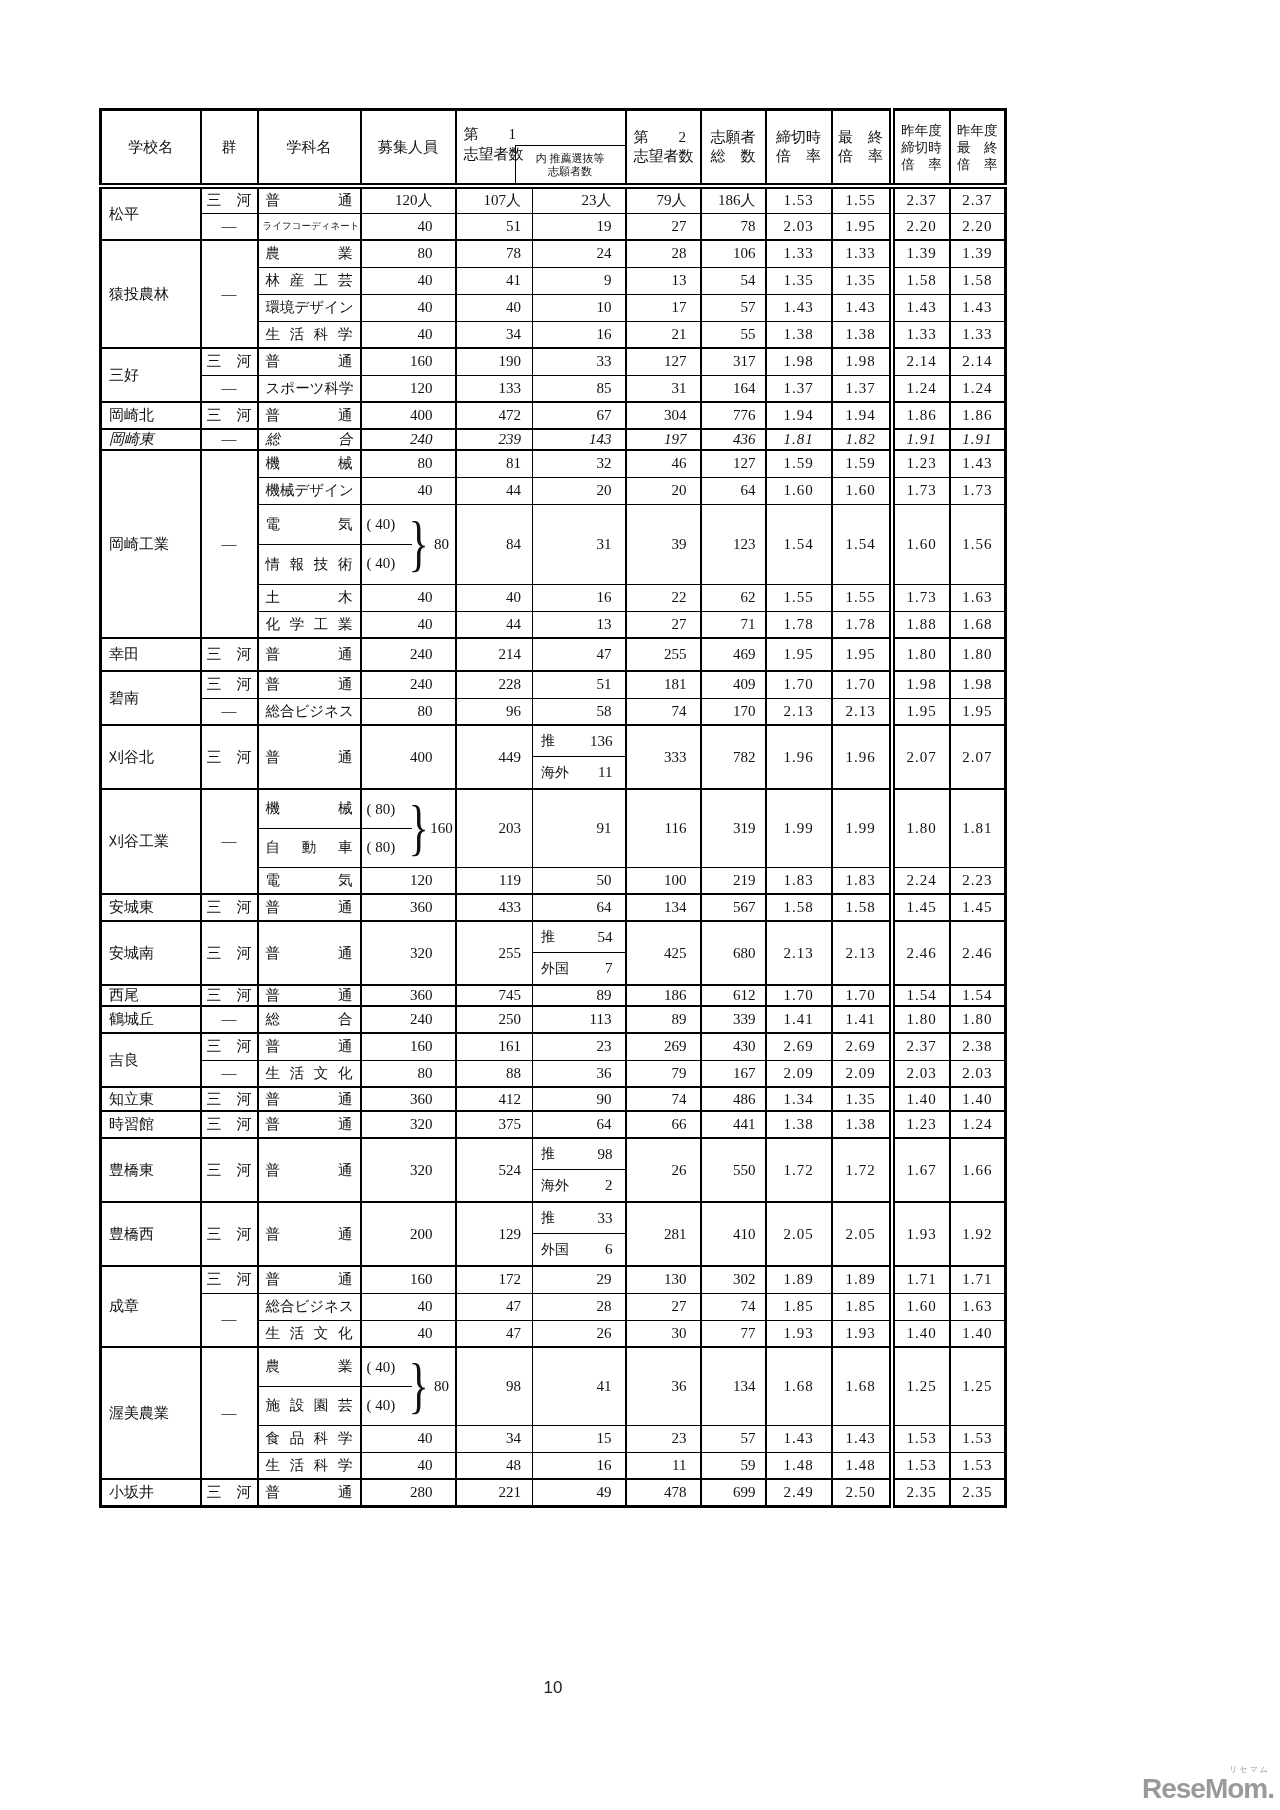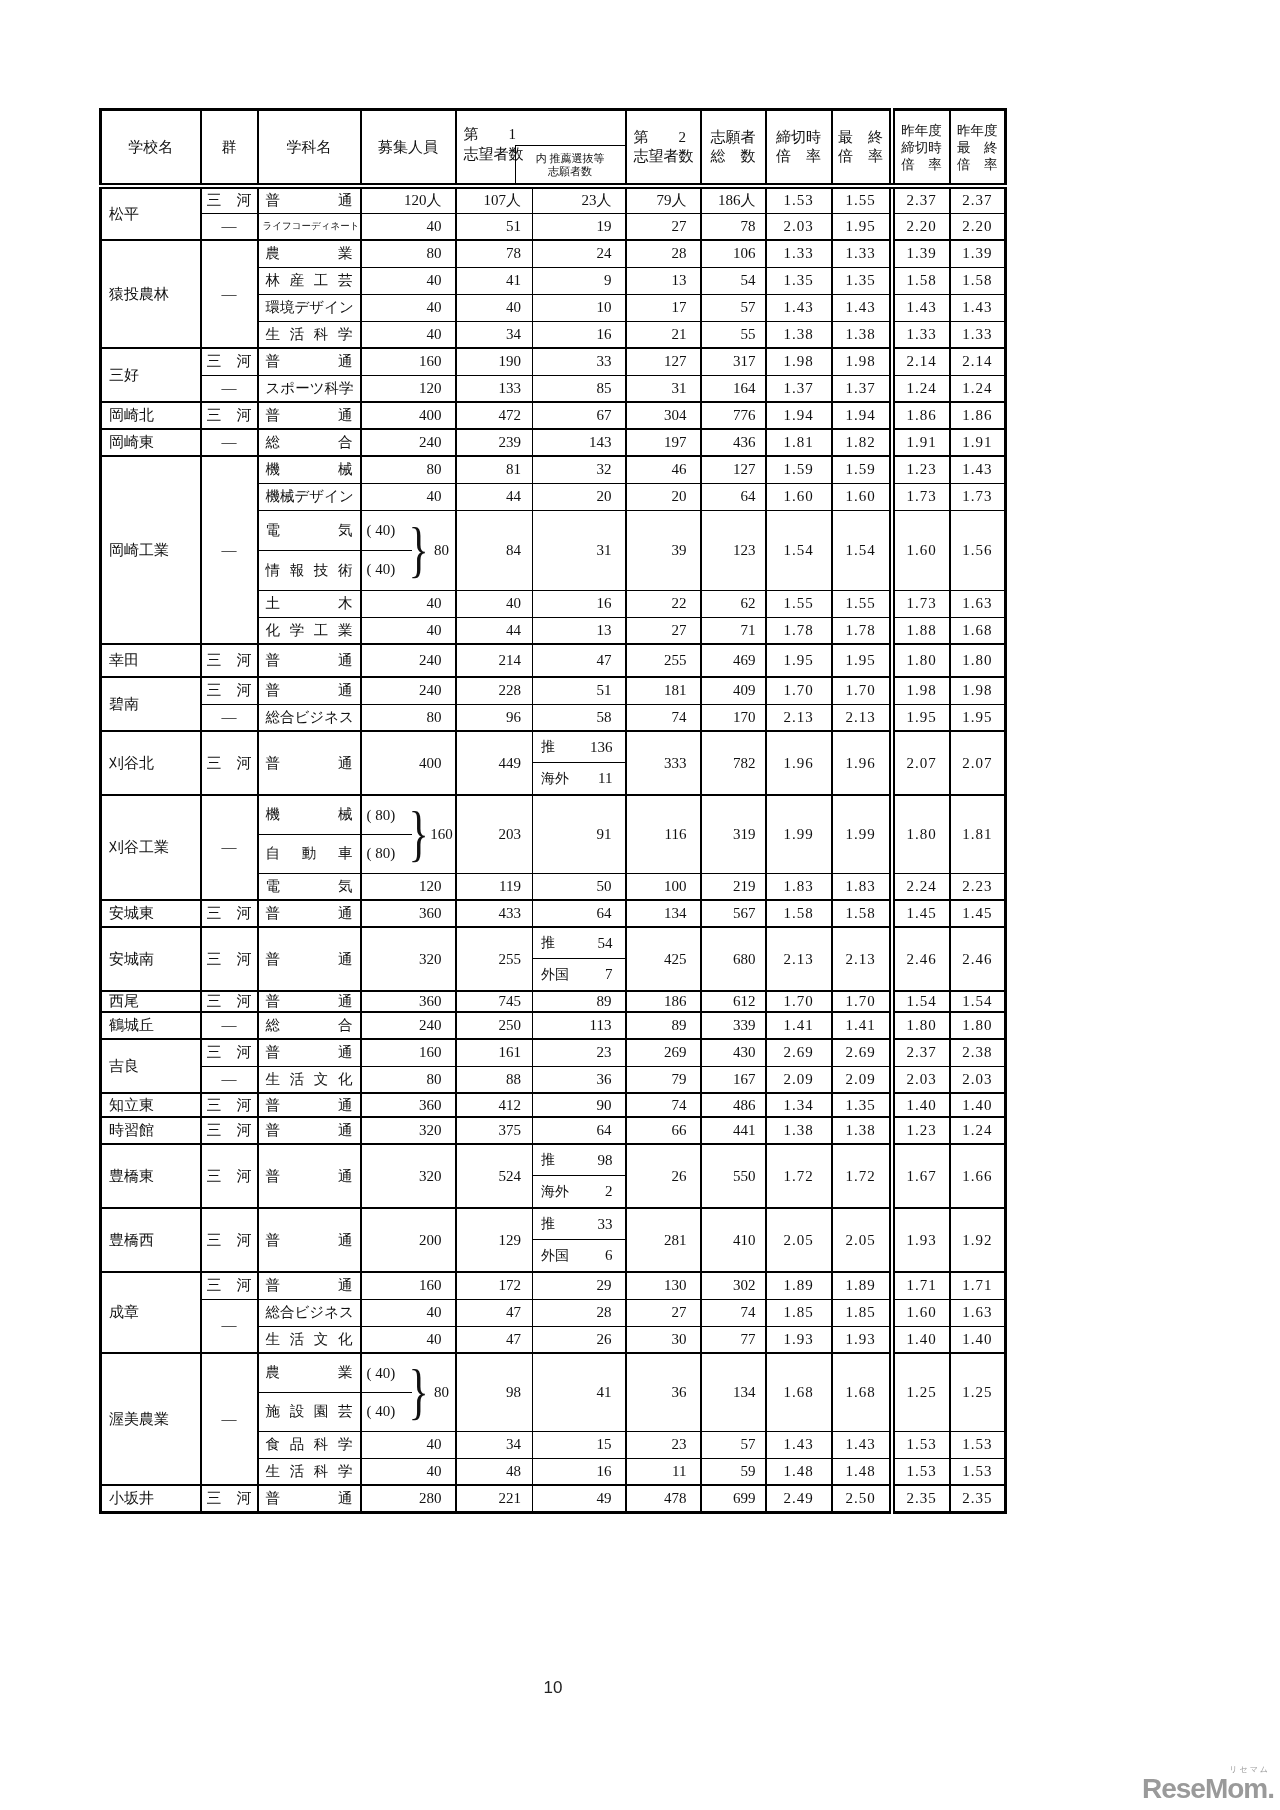--- a/index.html
+++ b/index.html
@@ -19,21 +19,21 @@
   
   .c-group,.c-dept,.c-cap,.c-first,.c-second,.c-total,.c-dl,.c-fin,.c-pfin{border-left-width:2px;}
   .c-rec{border-left-width:1px;}
   .c-pdl{border-left:6px double #000;}
   
   thead th{border-bottom:6px double #000;height:72px;}
   tr.sep>td{border-top-width:2px;}
   
   td.c-school{text-align:left;padding-left:7px;}
   td.c-group{text-align:center;}
-  td.c-cap{text-align:right;padding-right:13px;}
+  td.c-cap{text-align:right;padding-right:22px;}
   td.c-first{text-align:right;padding-right:11px;}
   td.c-rec{text-align:right;padding-right:13px;}
   td.c-second{text-align:right;padding-right:13px;}
   td.c-total{text-align:right;padding-right:9px;}
   td.c-dl,td.c-fin,td.c-pdl,td.c-pfin{text-align:center;letter-spacing:1px;}
   
   th.hc{text-align:center;padding:0;}
   th.h-second{text-align:left;padding-left:7px;}
   th.h-pdl,th.h-pfin{font-size:13.5px;line-height:17px;letter-spacing:0;}
   th.h-first-wrap{position:relative;}
@@ -296,21 +296,21 @@
         <td class="c-cap">400</td>
         <td class="c-first">472</td>
         <td class="c-rec">67</td>
         <td class="c-second">304</td>
         <td class="c-total">776</td>
         <td class="c-dl">1.94</td>
         <td class="c-fin">1.94</td>
         <td class="c-pdl">1.86</td>
         <td class="c-pfin">1.86</td>
       </tr>
-      <tr class="sep" style="height: 27px;">
+      <tr class="sep" style="height: 21px; font-style: italic;">
         <td class="c-school">岡崎東</td>
         <td class="c-group">―</td>
         <td class="c-dept">
           <div class="jdept">
             <span>総</span>
             <span>合</span>
           </div>
         </td>
         <td class="c-cap">240</td>
         <td class="c-first">239</td>

